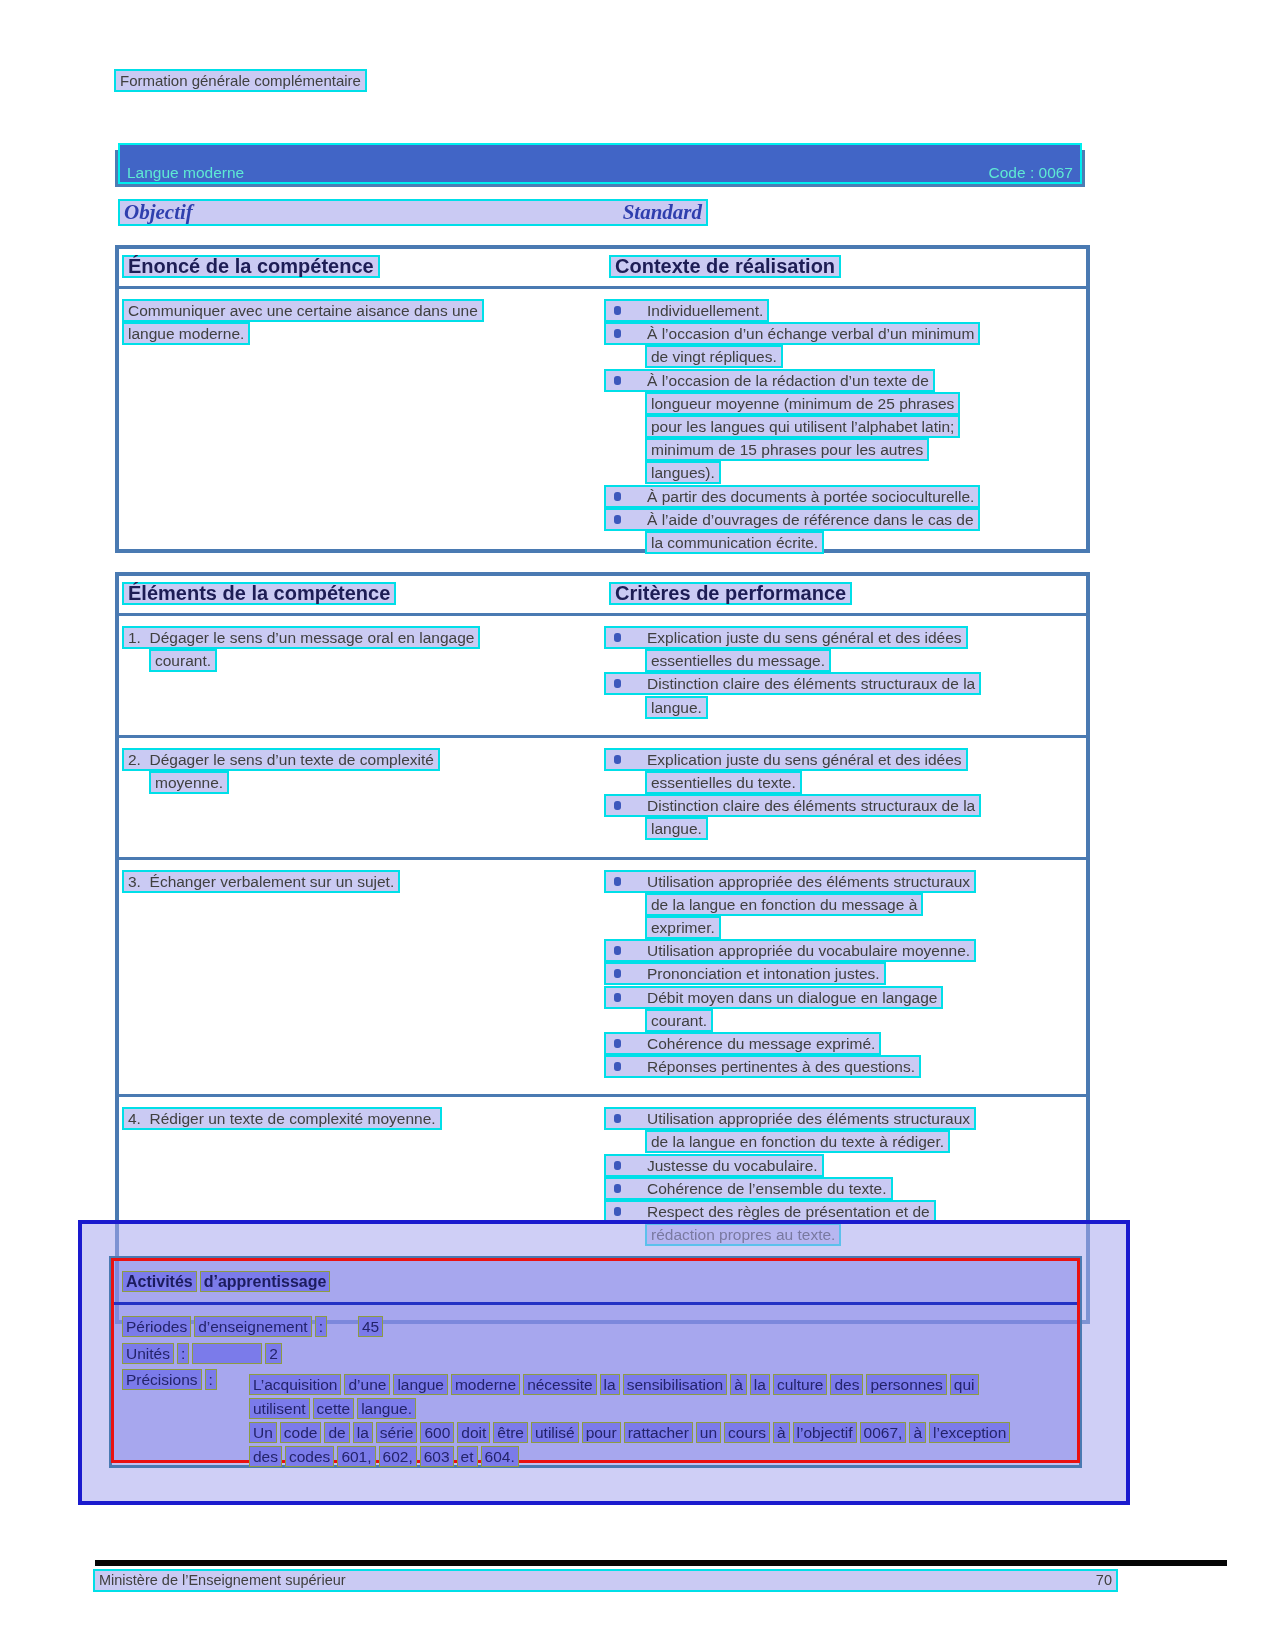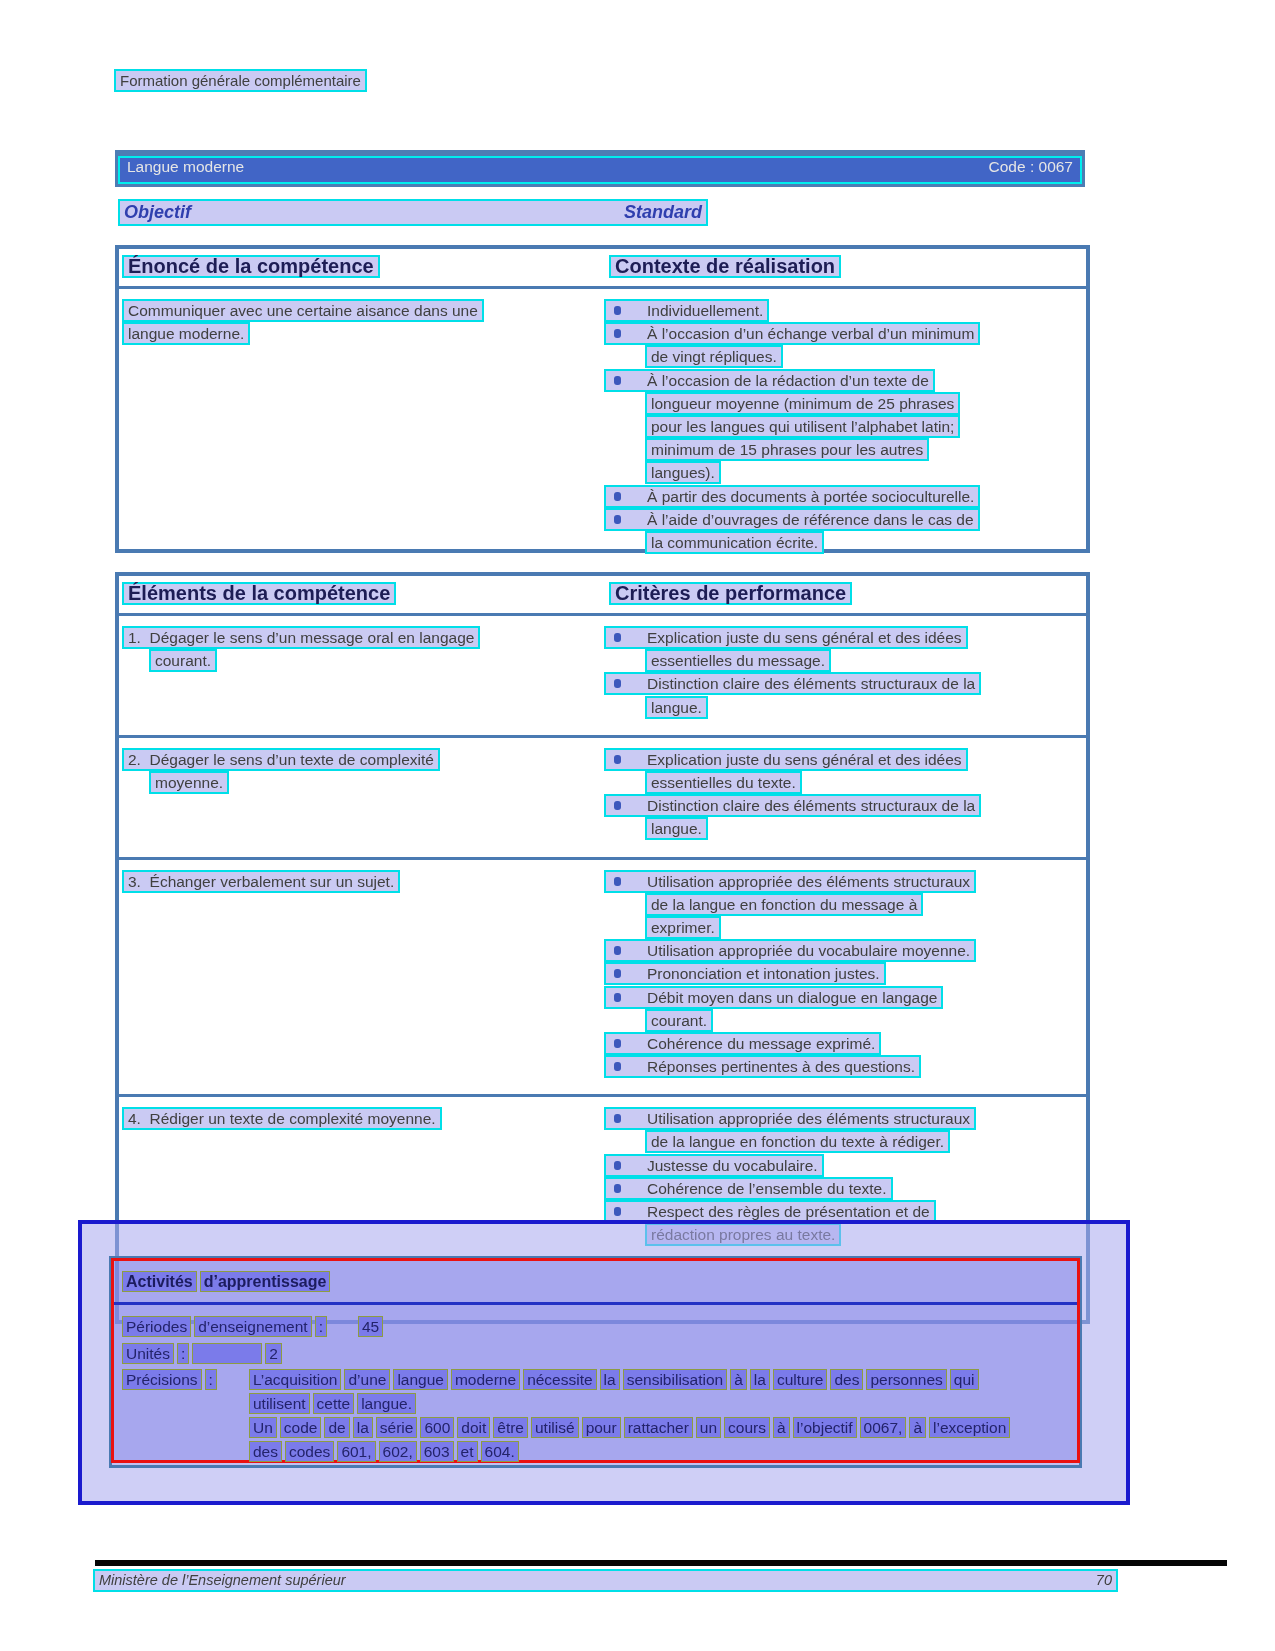--- a/index.html
+++ b/index.html
@@ -7,26 +7,26 @@
         font-family:"Liberation Sans",sans-serif;overflow:hidden;}
 
   
   .chip{display:inline-block;background:var(--lav,#cacaf3);box-shadow:0 0 0 2px var(--cyan,#00dfe8);
         color:#404040;font-size:15.5px;line-height:19px;padding:0 4px;white-space:pre;}
   .chip.hd{font-weight:bold;font-size:20px;color:#1d1d55;}
 
   .toplabel{position:absolute;left:116px;top:71px;font-size:15px;}
 
   .titlebar{position:absolute;left:115px;top:150px;width:970px;height:37px;background:#4d7db4;}
-  .titlebar-inner{position:absolute;left:5px;right:5px;bottom:5px;height:24px;background:#4165c6;
-        box-shadow:0 0 0 2px #00eeee;color:#e5e5e5;display:flex;justify-content:space-between;
-        align-items:flex-start;padding:0 7px;font-size:15.5px;}
+  .titlebar-inner{position:absolute;left:5px;right:5px;bottom:5px;height:37px;background:#4165c6;
+        box-shadow:0 0 0 2px #00eeee;color:#5eead4;display:flex;justify-content:space-between;
+        align-items:flex-end;padding:0 7px;font-size:15.5px;}
 
   .objstd{position:absolute;left:120px;top:201px;width:578px;display:flex;justify-content:space-between;
-        font-size:18px;font-weight:bold;font-style:italic;color:#2f3fae;line-height:23px;}
+        font-size:21px;font-weight:bold;font-style:italic;color:#2f3fae;line-height:23px;font-family:Liberation Serif, serif;}
 
   
   .tbl{position:absolute;left:115px;width:975px;border:4px solid var(--steel,#4a7ab2);box-sizing:border-box;background:#fff;}
   .tbl1{top:245px;height:308px;}
   .tbl2{top:572px;height:752px;}
   .thead{display:flex;padding:8px 0 9px;border-bottom:3px solid var(--steel,#4a7ab2);}
   .thead .hcol-l{width:487px;padding-left:5px;}
   .thead .hcol-r{flex:1;}
   .trow{display:flex;padding:10px 0 16px;}
   .trow.sep{border-top:3px solid var(--steel,#4a7ab2);}
@@ -46,26 +46,26 @@
   .act-red{position:absolute;left:-1px;top:-1px;right:-1px;bottom:2px;border:3px solid var(--red,#ea1111);
         background:rgba(110,110,228,0.30);padding:7px 9px;box-sizing:border-box;}
   .act-divider{height:3px;background:#2331c4;margin:7px -9px 8px;}
   .wchip{display:inline-block;background:var(--wchip,#7b7bea);box-shadow:0 0 0 1px #8d9c42;
         color:#23236a;font-size:15.5px;line-height:19px;padding:0 3px;margin-right:5px;white-space:pre;}
   .wchip.bold{font-weight:bold;font-size:16px;color:#1c1c5e;}
   .act-row{height:27px;display:flex;align-items:center;}
   .prec-row{display:flex;align-items:flex-start;margin-top:3px;}
   .prec-label{width:127px;flex:none;}
   .prec-lines{flex:1;}
-  .aline{height:24px;display:flex;align-items:flex-start;}
+  .aline{height:24px;display:flex;align-items:flex-end;}
 
   
   .footrule{position:absolute;left:95px;top:1560px;width:1132px;height:6px;background:#050505;}
   .footchip{position:absolute;left:95px;top:1571px;width:1013px;display:flex;
-        justify-content:space-between;font-size:14.5px;font-style:italic;}
+        justify-content:space-between;font-size:14.5px;}
 </style>
 </head>
 <body>
 
 <div class="page">
 
   <span class="chip toplabel">Formation générale complémentaire</span>
 
   <div class="titlebar">
     <div class="titlebar-inner">

